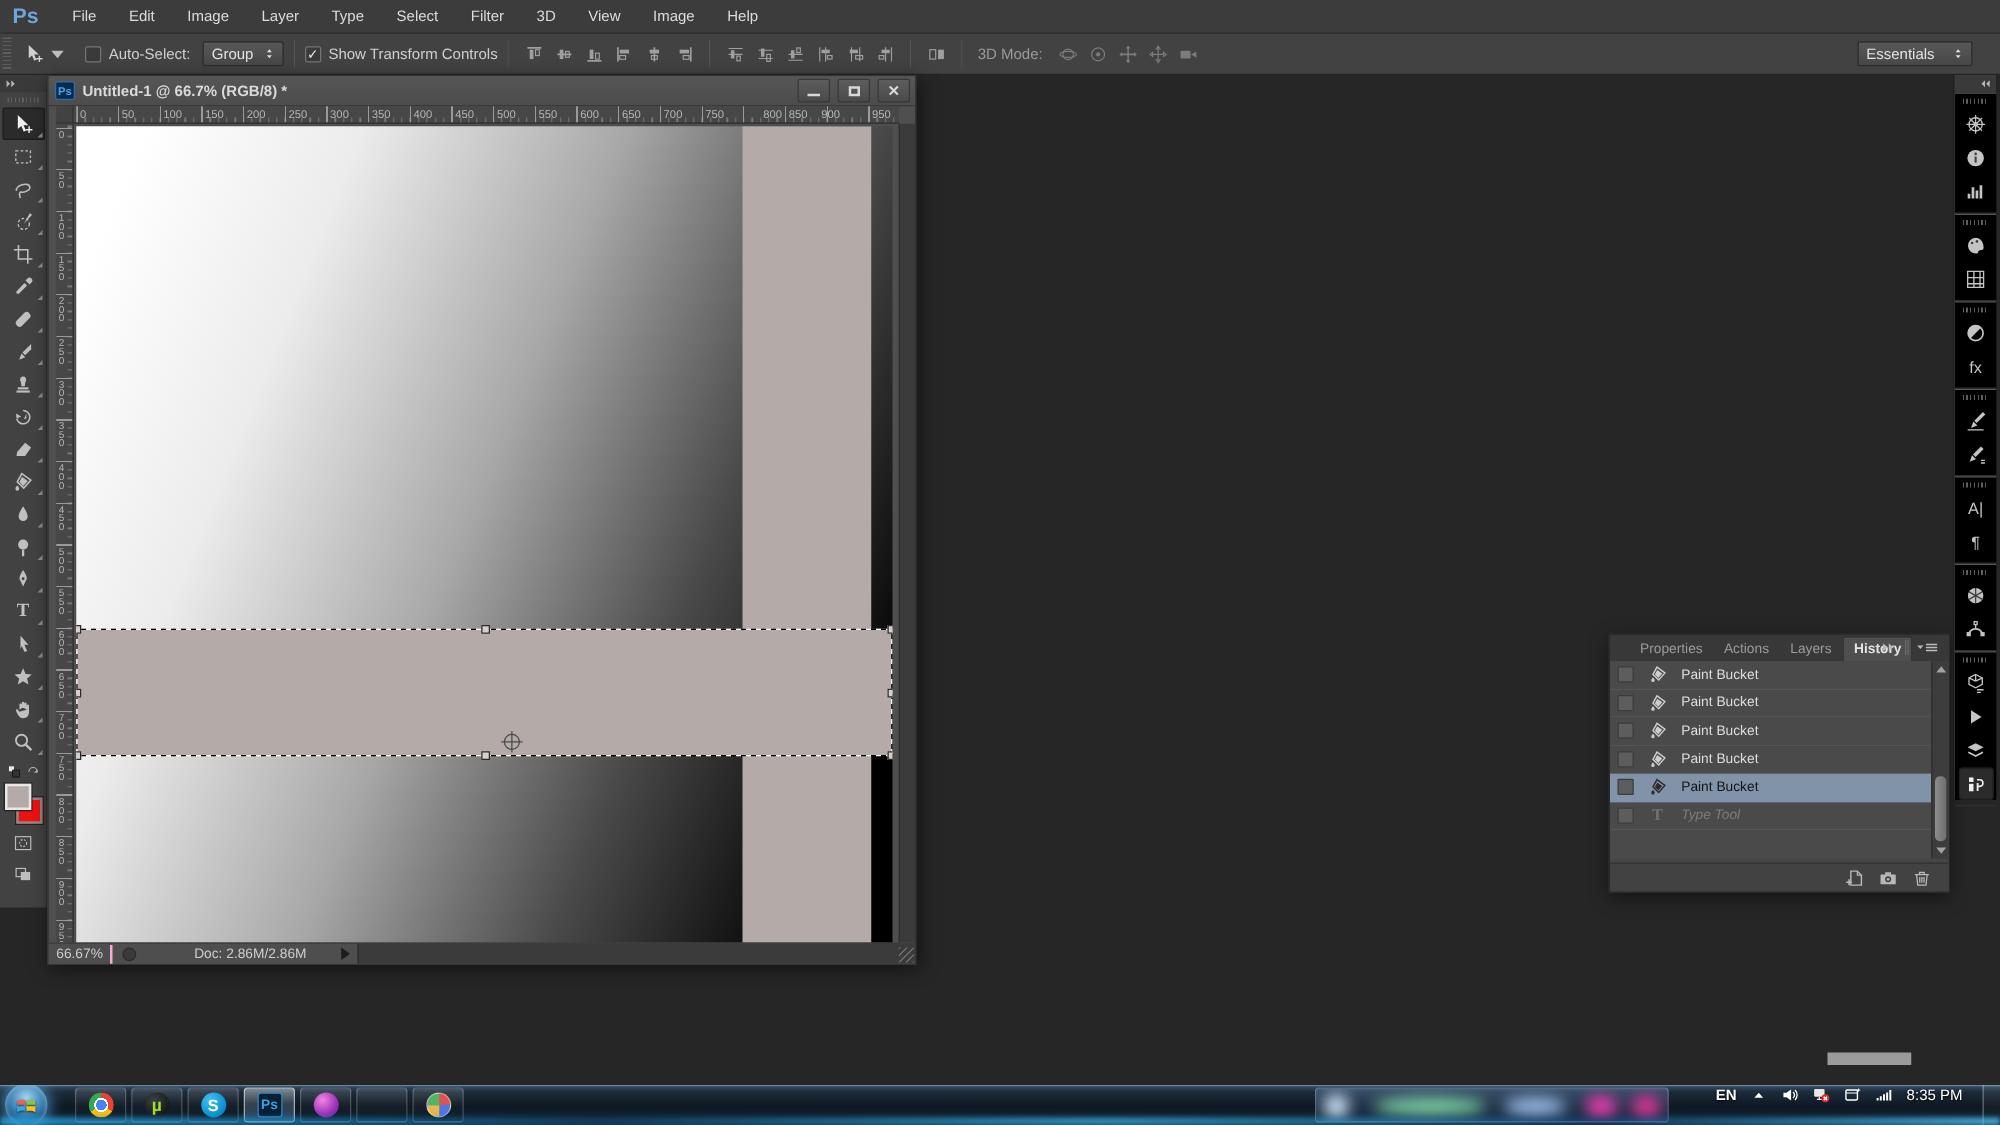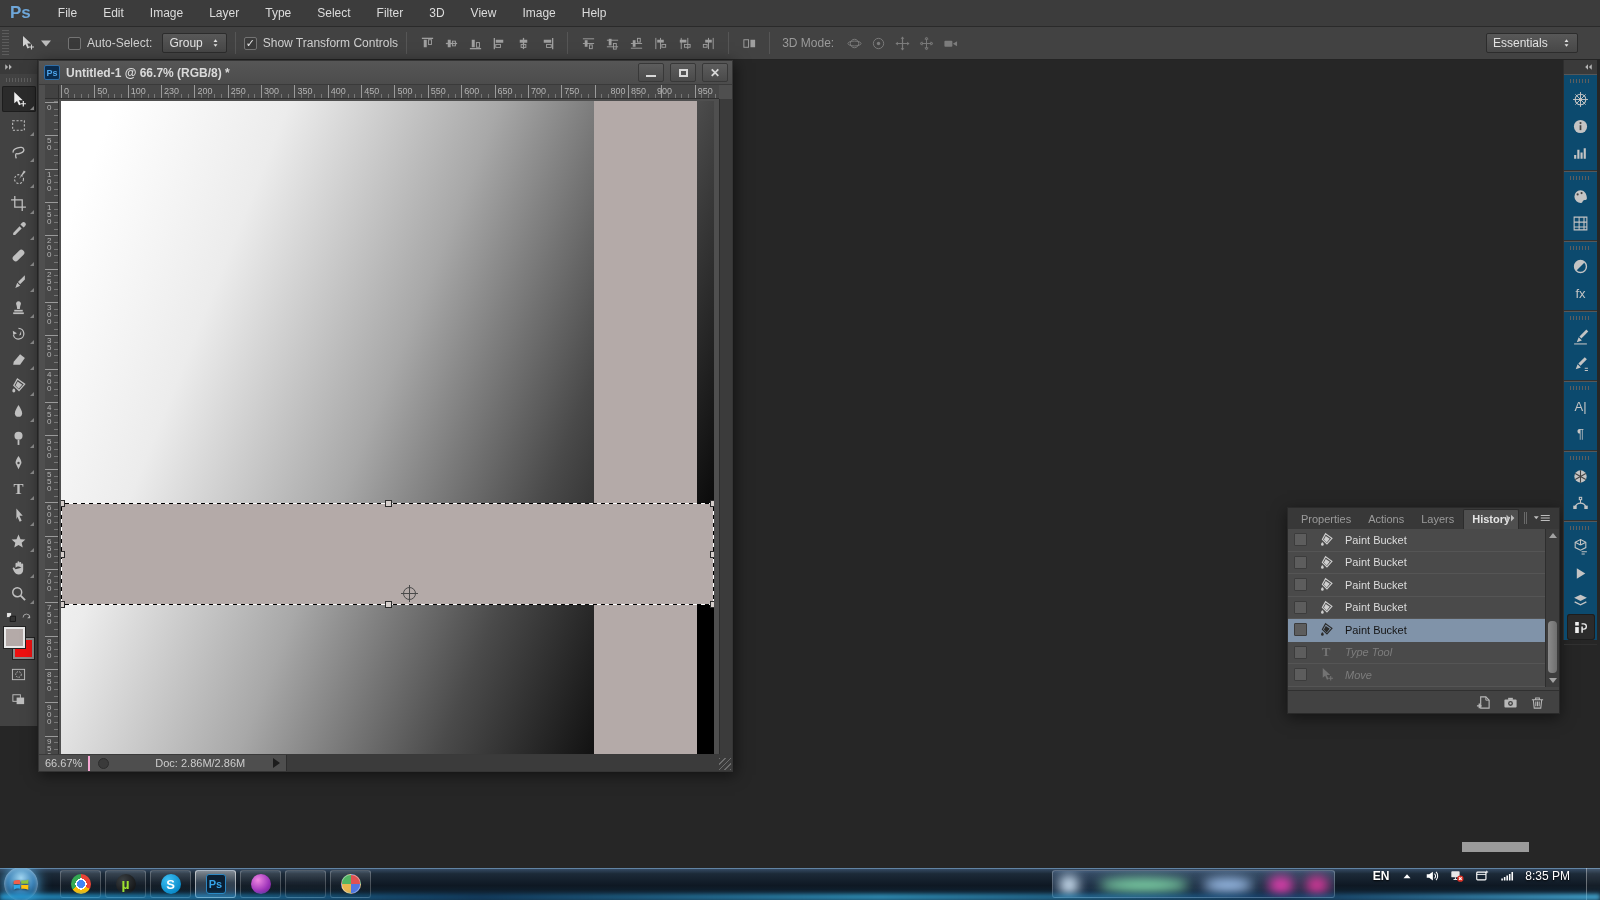--- a/index.html
+++ b/index.html
@@ -104,21 +104,21 @@
   #doc-info { margin-left:36px; }
   #status-arrow { width:0; height:0; border-top:5px solid transparent; border-bottom:5px solid transparent;
     border-left:7px solid #1c1c1c; margin-left:28px; }
   #hscroll-track { flex:1; align-self:stretch; background:#3b3b3b; border-left:1px solid #2d2d2d; margin-left:6px; }
   #resize-grip { position:absolute; right:1px; bottom:1px; width:12px; height:12px;
     background:repeating-linear-gradient(135deg,#6d6d6d 0 1px,transparent 1px 4px); }
 
   
   #histpanel { position:absolute; left:1287px; top:507px; width:273px; height:207px; background:#464646;
     border:1px solid #2a2a2a; box-shadow:0 4px 14px rgba(0,0,0,.5); }
-  #hp-tabs { position:absolute; left:0; top:0; right:0; height:21px; background:#383838; display:flex; align-items:flex-end; padding-left:5px; }
+  #hp-tabs { position:absolute; left:0; top:0; right:0; height:21px; background:#383838; display:flex; align-items:flex-end; padding-left:16px; }
   .tab { font-size:11px; color:#9b9b9b; padding:3px 8px 4px; margin-right:1px; }
   .tab.active { background:#4f4f4f; color:#e4e4e4; font-weight:bold; border:1px solid #2c2c2c; border-bottom:none; border-radius:2px 2px 0 0; }
   #hp-chevrons { position:absolute; right:42px; top:4px; color:#bdbdbd; } #hp-chevrons svg { width:12px; height:12px; }
   #hp-tabsep { position:absolute; right:34px; top:4px; width:1px; height:12px; background:#6a6a6a; box-shadow:2px 0 0 #6a6a6a; }
   #hp-menu { position:absolute; right:8px; top:4px; color:#bdbdbd; } #hp-menu svg { width:18px; height:12px; }
   #hp-list { position:absolute; left:0; top:21px; right:14px; height:158px; background:#4a4a4a; }
   .hrow { height:22.5px; display:flex; align-items:center; border-bottom:1px solid #555; background:#4a4a4a; }
   .hrow .well { width:13px; height:13px; background:#5d5d5d; border:1px solid #3c3c3c; margin:0 8px 0 6px; border-radius:1px; }
   .hrow .icon { width:22px; color:#cecece; } .hrow .icon svg { width:15px; height:15px; }
   .hrow .hlab { font-size:11px; color:#dcdcdc; margin-left:8px; }
@@ -128,21 +128,21 @@
   #hp-scroll { position:absolute; right:0; top:21px; width:14px; height:158px; background:#3d3d3d; border-left:1px solid #2e2e2e; }
   #hp-scroll .arr { position:absolute; left:3px; width:0; height:0; border-left:4px solid transparent; border-right:4px solid transparent; }
   #hp-up { top:4px; border-bottom:5px solid #a2a2a2; }
   #hp-down { bottom:4px; border-top:5px solid #a2a2a2; }
   #hp-thumb { position:absolute; left:2px; top:92px; width:9px; height:52px; background:linear-gradient(to right,#8b8b8b,#6f6f6f); border-radius:4px; }
   #hp-bottom { position:absolute; left:0; bottom:0; right:0; height:23px; background:#424242; border-top:1px solid #303030;
     display:flex; align-items:center; justify-content:flex-end; gap:12px; padding-right:14px; color:#b8b8b8; }
   #hp-bottom .icon svg { width:15px; height:15px; }
 
   
-  #rstrip { position:absolute; left:1563px; top:60px; width:34px; height:580px; background:#0c4a6e; border-left:1px solid #2e2e2e; }
+  #rstrip { position:absolute; left:1563px; top:60px; width:34px; height:580px; background:#000000; border-left:1px solid #2e2e2e; }
   #rstrip-expand { height:14px; background:#3a3a3a; color:#b5b5b5; display:flex; justify-content:flex-end; padding-right:4px; align-items:center; }
   #rstrip-expand svg { width:10px; height:10px; }
   .strip-group { border-top:1px solid #575757; border-bottom:1px solid #303030; padding-bottom:3px; }
   .strip-grip { height:7px; margin:2px 6px;
     background:repeating-linear-gradient(to right,#5e5e5e 0 1px,transparent 1px 3px); background-size:100% 4px; background-repeat:no-repeat; background-position:center; }
   .strip-btn { width:28px; height:26px; margin:1px auto; display:flex; align-items:center; justify-content:center; color:#c4c4c4; border-radius:3px; }
   .strip-btn svg { width:17px; height:17px; }
   .strip-btn.active { background:#2b2b2b; box-shadow:inset 0 0 0 1px #1d1d1d; color:#efefef; }
   .strip-btn .tg { font-style:normal; font-size:13px; color:inherit; font-family:"Liberation Sans",sans-serif; }
 
@@ -543,21 +543,21 @@
             <span class="box"></span>
           </span>
         <span class="wbtn">✕</span>
       </div>
     </div>
     <div id="ruler-corner"></div>
     <div id="hruler">
         <div class="hlabel" style="left: 5px;">0</div>
         <div class="hlabel" style="left: 38.35px;">50</div>
         <div class="hlabel" style="left: 71.7px;">100</div>
-        <div class="hlabel" style="left: 105.05px;">230</div>
+        <div class="hlabel" style="left: 105.05px;">150</div>
         <div class="hlabel" style="left: 138.4px;">200</div>
         <div class="hlabel" style="left: 171.75px;">250</div>
         <div class="hlabel" style="left: 205.1px;">300</div>
         <div class="hlabel" style="left: 238.45px;">350</div>
         <div class="hlabel" style="left: 271.8px;">400</div>
         <div class="hlabel" style="left: 305.15px;">450</div>
         <div class="hlabel" style="left: 338.5px;">500</div>
         <div class="hlabel" style="left: 371.85px;">550</div>
         <div class="hlabel" style="left: 405.2px;">600</div>
         <div class="hlabel" style="left: 438.55px;">650</div>
@@ -734,30 +734,20 @@
           </span>
           <span class="hlab">Paint Bucket</span>
         </div>
         <div class="hrow disabled">
           <span class="well"></span>
           <span class="icon">
             <span class="tg" style="font-family:'Liberation Serif',serif;font-weight:bold;font-style:normal">T</span>
           </span>
           <span class="hlab">Type Tool</span>
         </div>
-        <div class="hrow disabled">
-          <span class="well"></span>
-          <span class="icon">
-            <svg viewBox="0 0 16 16">
-              <path d="M4 1v10.5l2.6-2.2 1.9 4.2 1.7-.8-1.9-4.1H12z" fill="currentColor"></path>
-              <path d="M12.5 9.5v5M10 12h5" stroke="currentColor" stroke-width="1.1" fill="none"></path>
-            </svg>
-          </span>
-          <span class="hlab">Move</span>
-        </div>
       </div>
     <div id="hp-scroll">
       <span class="arr" id="hp-up"></span>
       <span id="hp-thumb"></span>
       <span class="arr" id="hp-down"></span>
     </div>
     <div id="hp-bottom">
         <span class="icon">
           <svg viewBox="0 0 16 16">
             <path d="M5 2h5.5L14 5.5V14H5z" fill="none" stroke="currentColor" stroke-width="1.2"></path>

